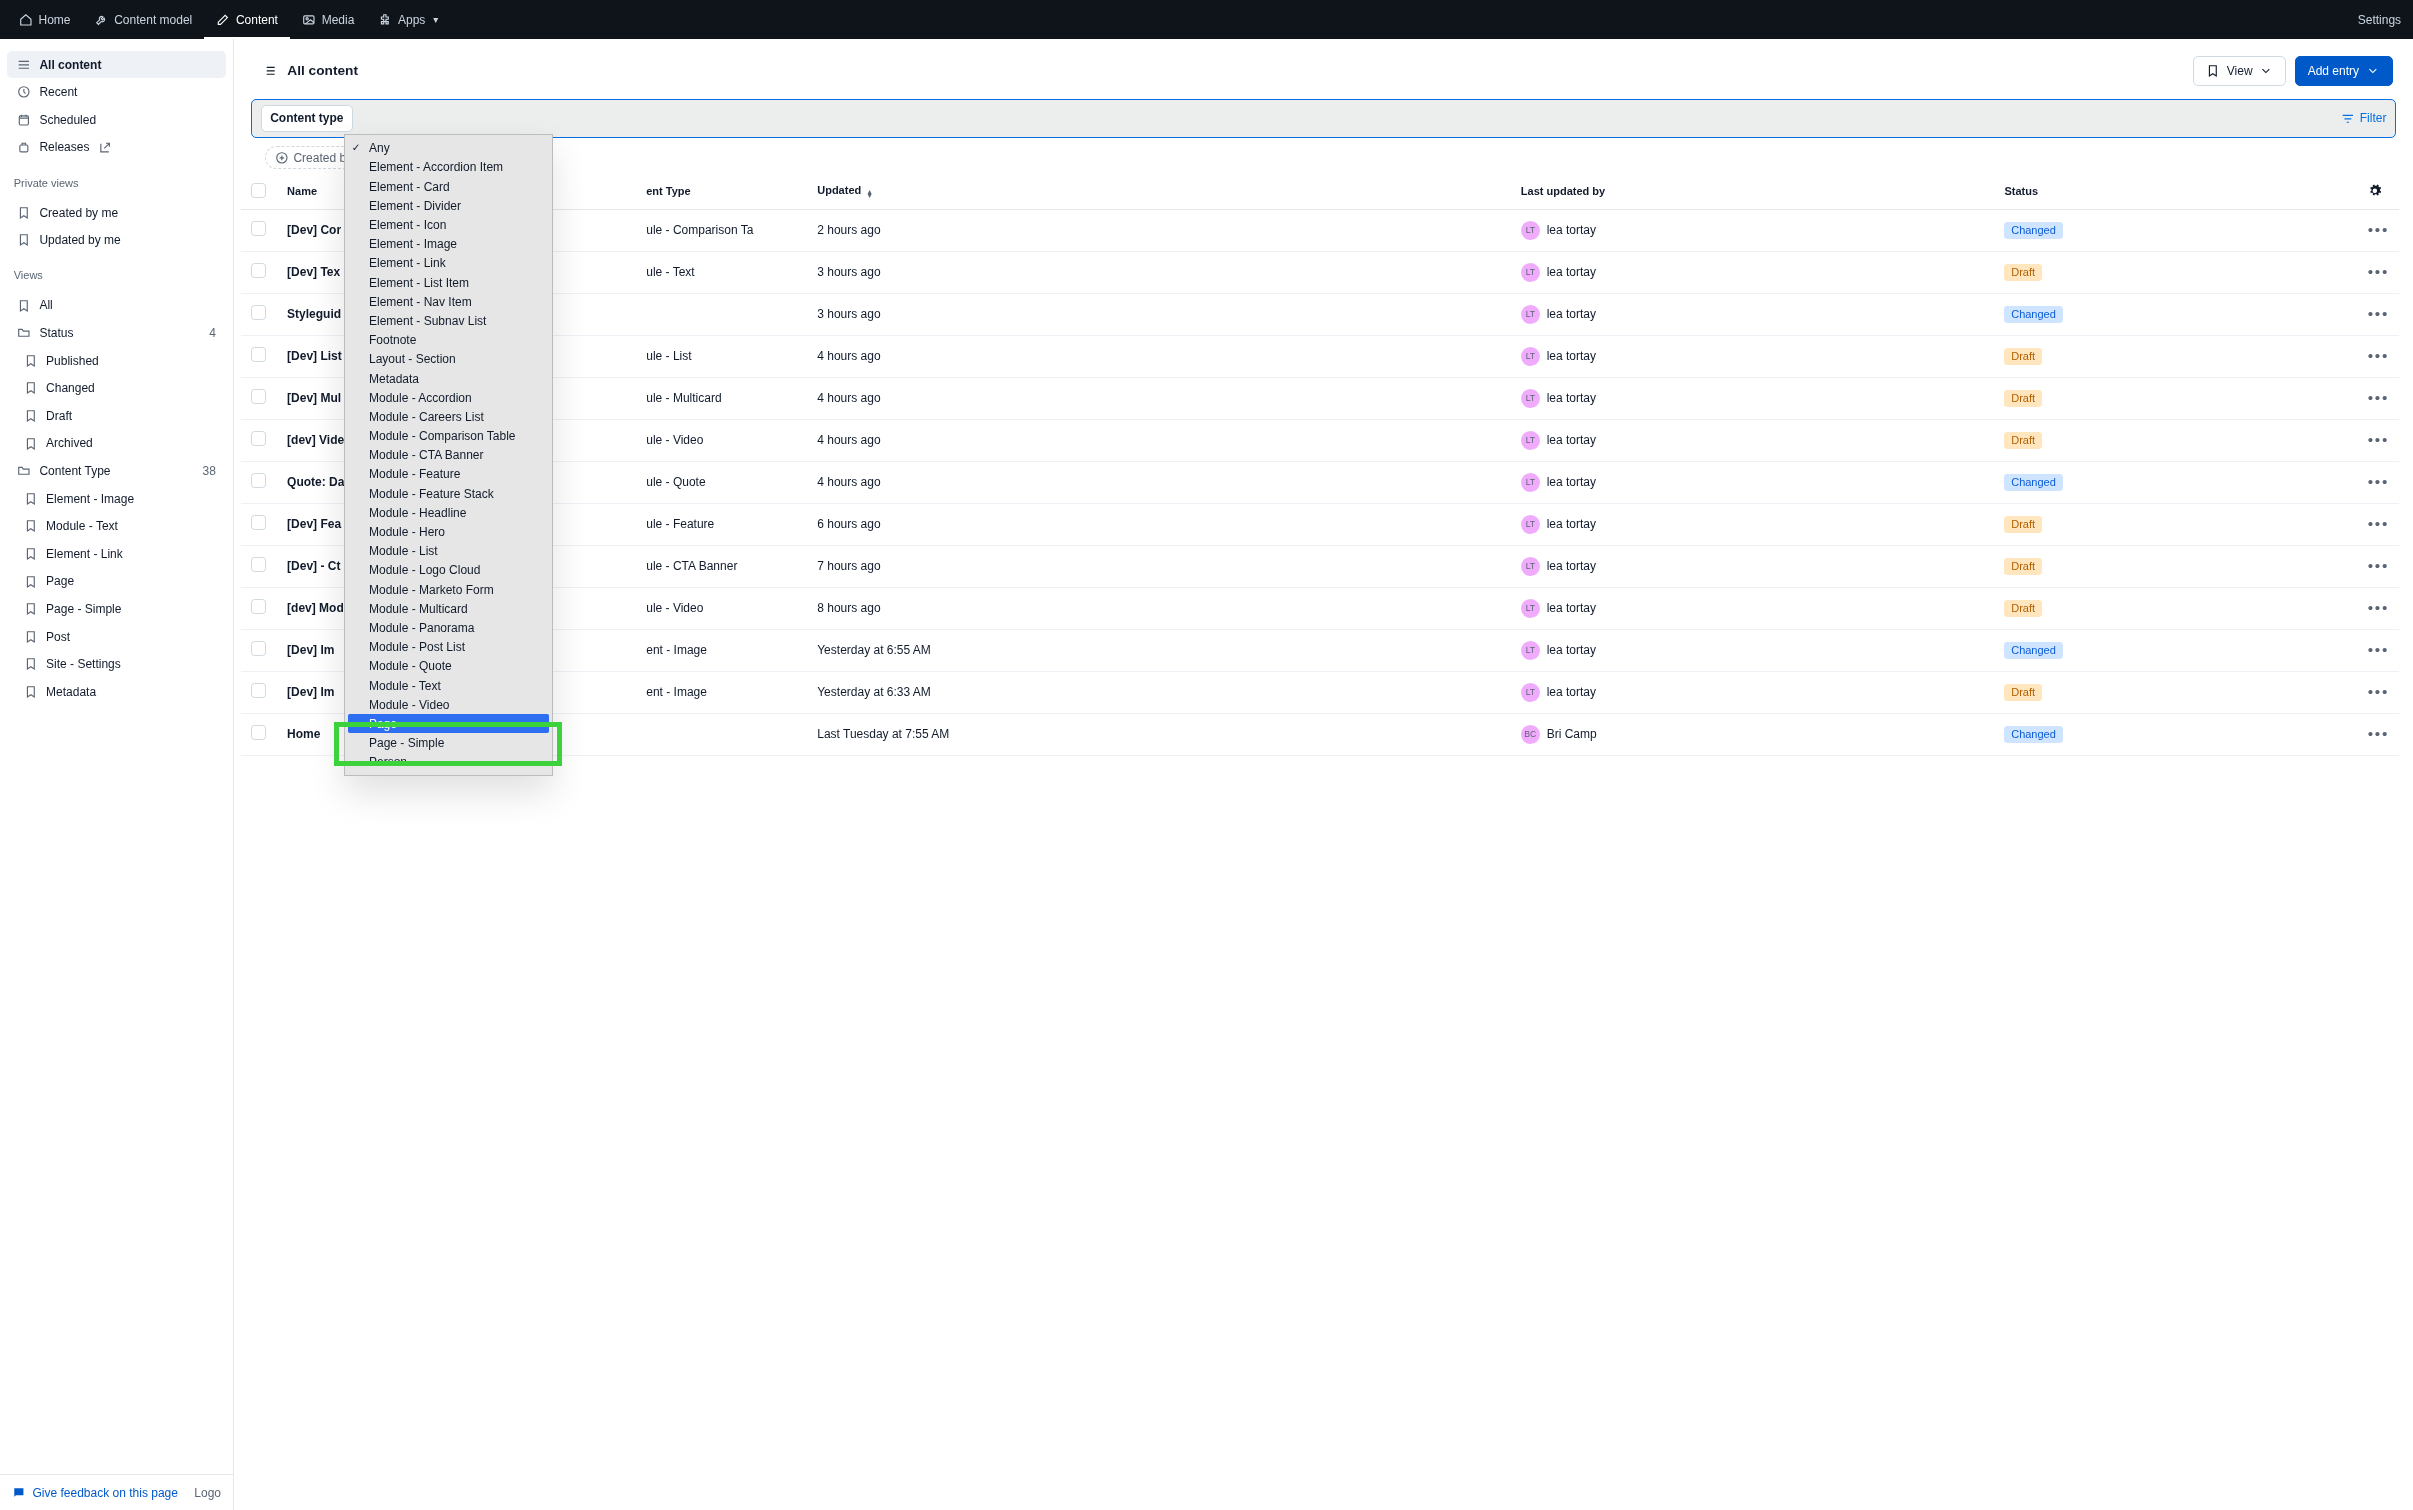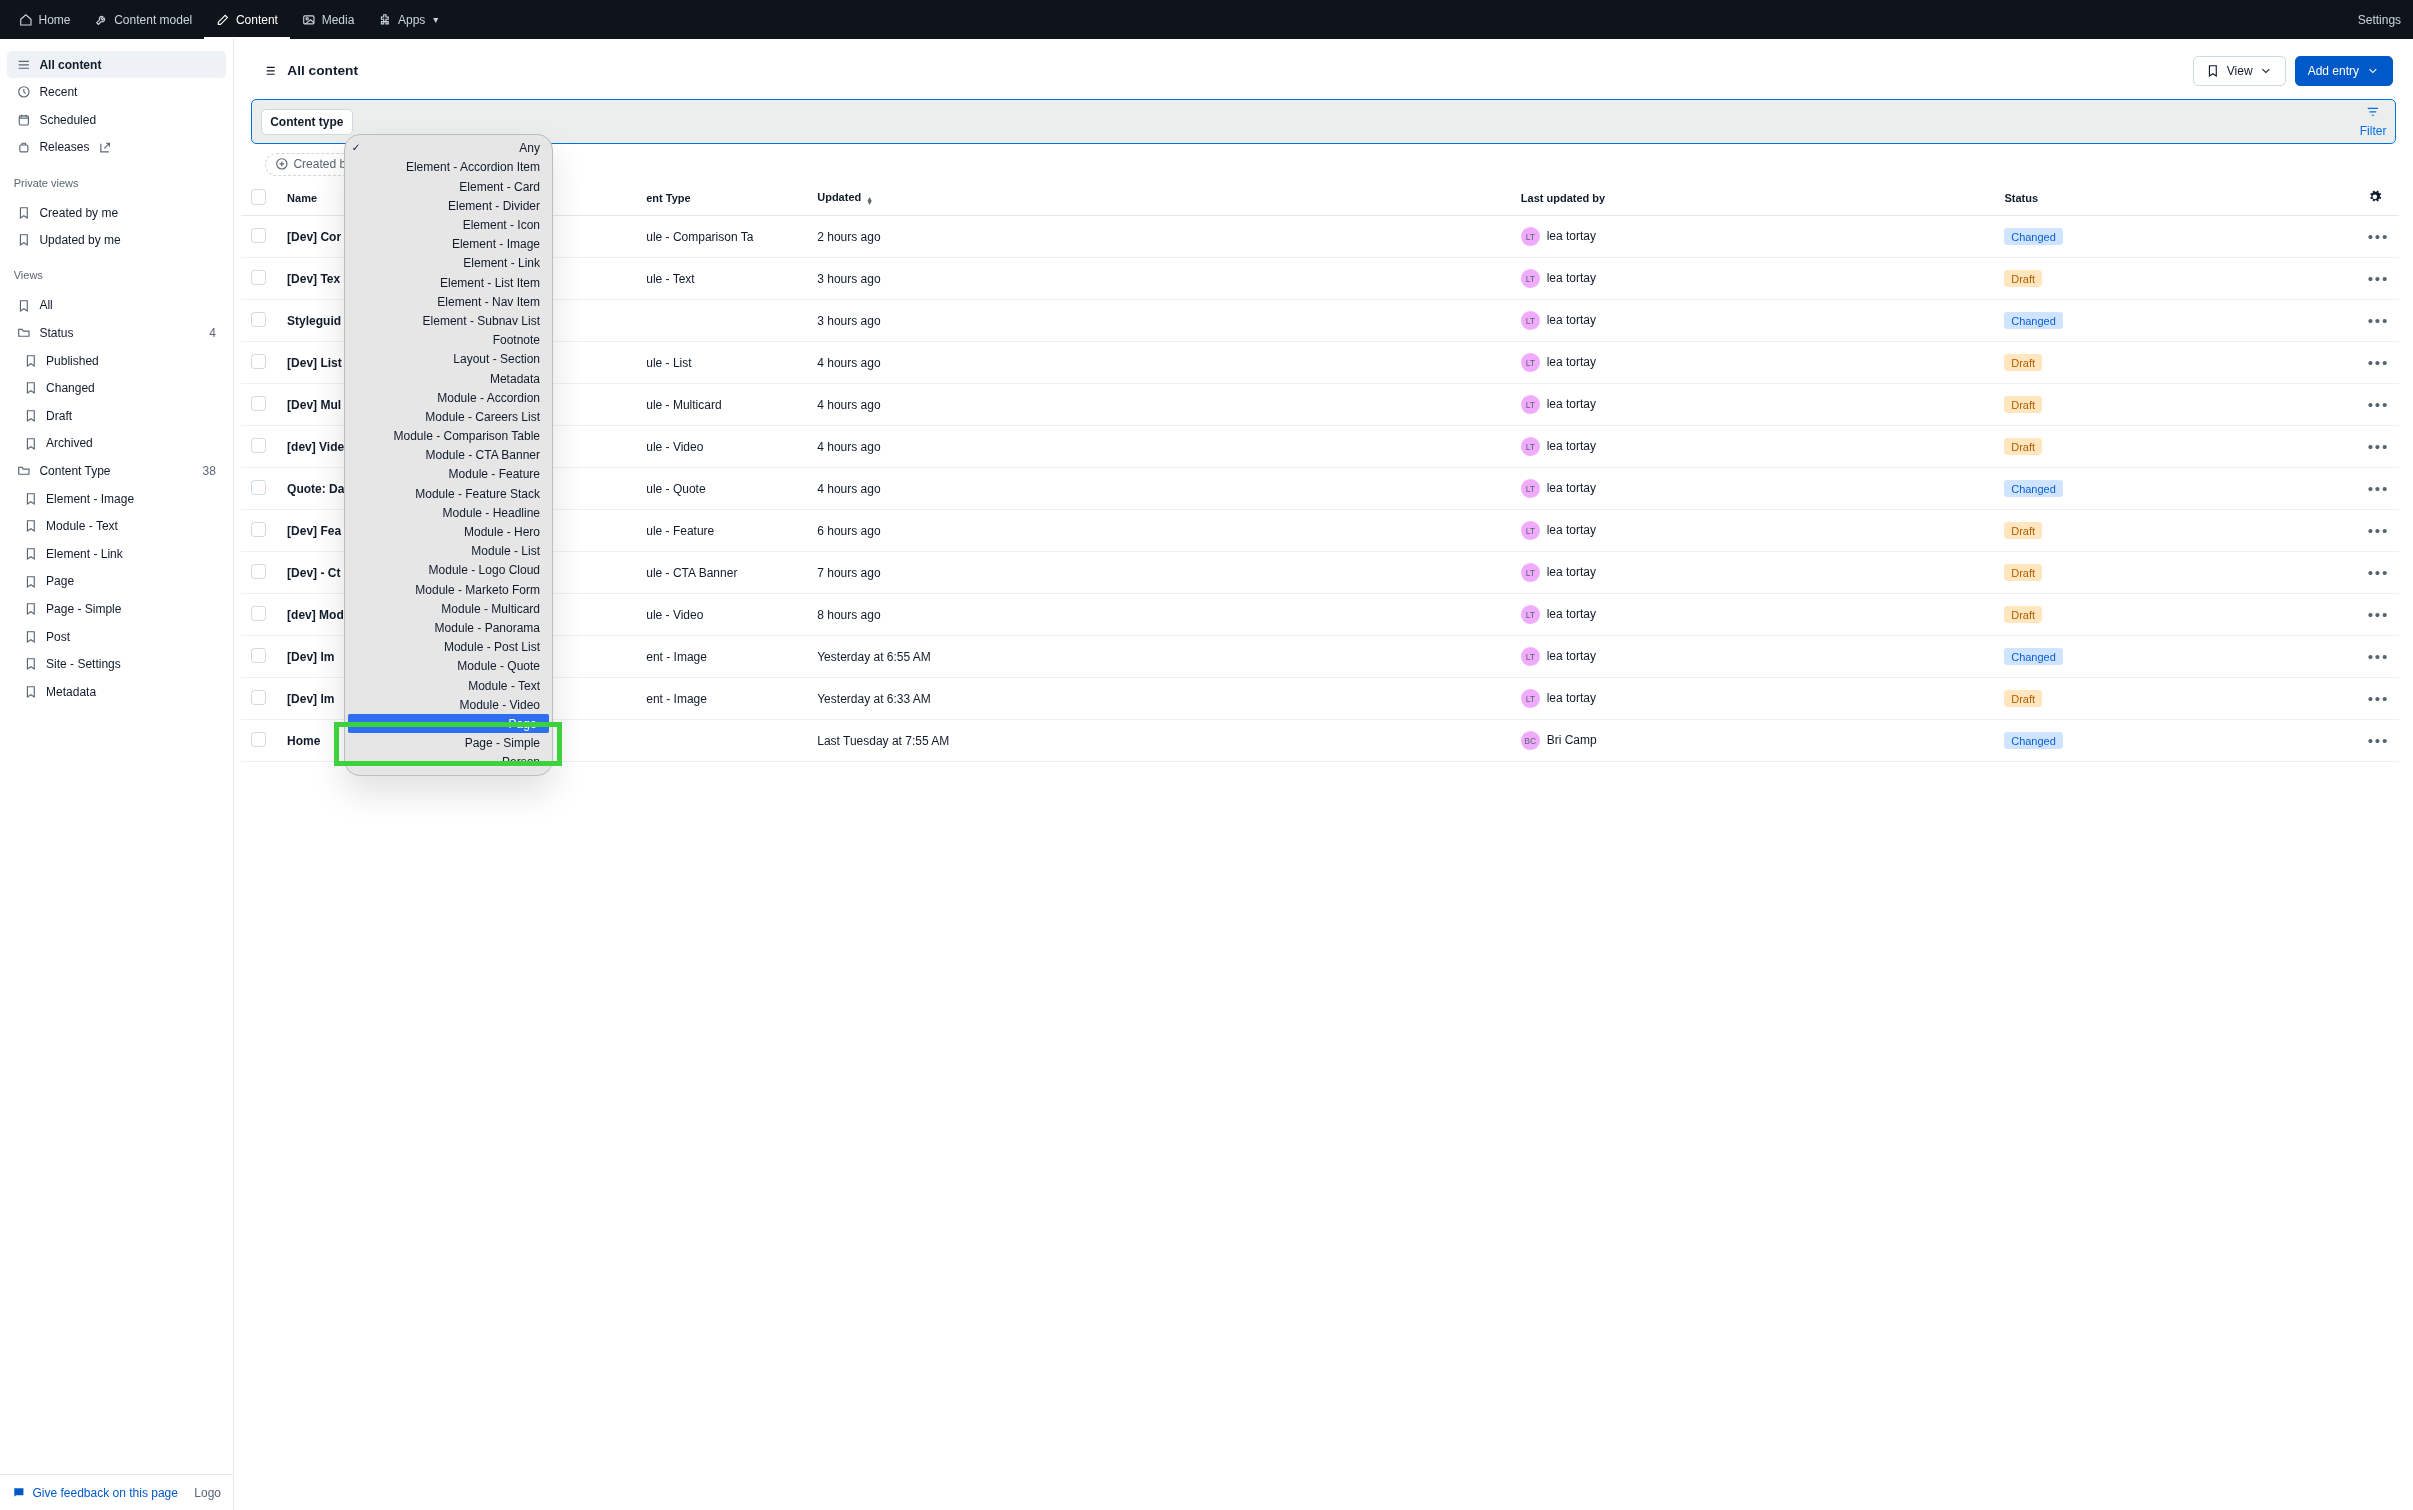--- a/index.html
+++ b/index.html
@@ -36,27 +36,27 @@
 
 .main-head { display: flex; align-items: center; justify-content: space-between; padding: 17px 20.5px 13.7px 31px; }
 .main-title { display: flex; align-items: center; gap: 8.6px; font-size: 13.7px; font-weight: 600; }
 .main-actions { display: flex; gap: 8.6px; }
 .btn { display: inline-flex; align-items: flex-end; gap: 6.8px; border: 0.9px solid #cfd9e0; background: #fff; padding: 6.8px 12px; border-radius: 5.1px; cursor: pointer; font-size: 12px; color: #111b2b; }
 .btn.primary { background: #0059c8; border-color: #0059c8; color: #fff; }
 
 
 .filters { margin: 0 17px 8.6px 17px; border: 1.7px solid #036fe3; background: #eceeed; border-radius: 5.1px; padding: 5.1px 8.6px; display: flex; align-items: center; gap: 6.8px; position: relative; }
 .pill { display: inline-flex; align-items: center; gap: 5.1px; background: #fff; border: 0.9px solid #cfd9e0; border-radius: 5.1px; padding: 5.1px 8.6px; font-weight: 600; color: #111b2b; cursor: pointer; }
-.filters .right { margin-left: auto; display: inline-flex; align-items: center; gap: 5.1px; color: #036fe3; cursor: pointer; flex-direction: column; }
+.filters .right { margin-left: auto; display: inline-flex; align-items: flex-end; gap: 5.1px; color: #036fe3; cursor: pointer; }
 
 .chips { margin: 0 17px 5.1px 31px; }
 .chip { display: inline-flex; align-items: center; gap: 5.1px; border: 0.9px dashed #cfd9e0; border-radius: 855px; padding: 3.4px 8.6px; color: #5a6573; cursor: pointer; }
 
 
-.dropdown { position: absolute; top: 34px; left: 92px; width: 209px; background: #e6e6e6; border: 0.9px solid #bcbcbc; border-radius: 16px; box-shadow: 0 17px 34px rgba(0,0,0,.12); padding: 3.4px 0; z-index: 10; max-height: 667px; overflow: visible; text-align: right; }
+.dropdown { position: absolute; top: 34px; left: 92px; width: 209px; background: #e6e6e6; border: 0.9px solid #bcbcbc; border-radius: 0; box-shadow: 0 17px 34px rgba(0,0,0,.12); padding: 3.4px 0; z-index: 10; max-height: 667px; overflow: visible; }
 .dropdown-item { padding: 2.6px 12px 2.6px 24px; font-size: 12px; color: #111b2b; cursor: pointer; position: relative; white-space: nowrap; overflow: hidden; text-overflow: ellipsis; }
 .dropdown-item.checked::before { content: "✓"; position: absolute; left: 6.8px; top: 2.6px; font-size: 10.3px; }
 .highlight-rect { position: absolute; left: 82px; top: 622px; width: 228px; height: 44px; border: 5.1px solid #3bd23b; background: transparent; z-index: 20; pointer-events: none; }
 .dropdown-item.selected { background: #2e6ff2; color: #fff; margin: 0 3.4px; border-radius: 1.7px; padding-left: 20.5px; }
 
 
 .table-wrap { flex: 1; overflow: auto; padding: 0 13.7px 0 6.8px; }
 table.grid { width: 100%; border-collapse: collapse; }
 table.grid th { text-align: left; font-weight: 600; font-size: 11px; color: #111b2b; padding: 8.6px 10.3px; border-bottom: 0.9px solid #e5e7eb; }
 table.grid td { padding: 11px 10.3px; border-bottom: 0.9px solid #eef1f5; font-size: 12px; color: #111b2b; vertical-align: middle; }

